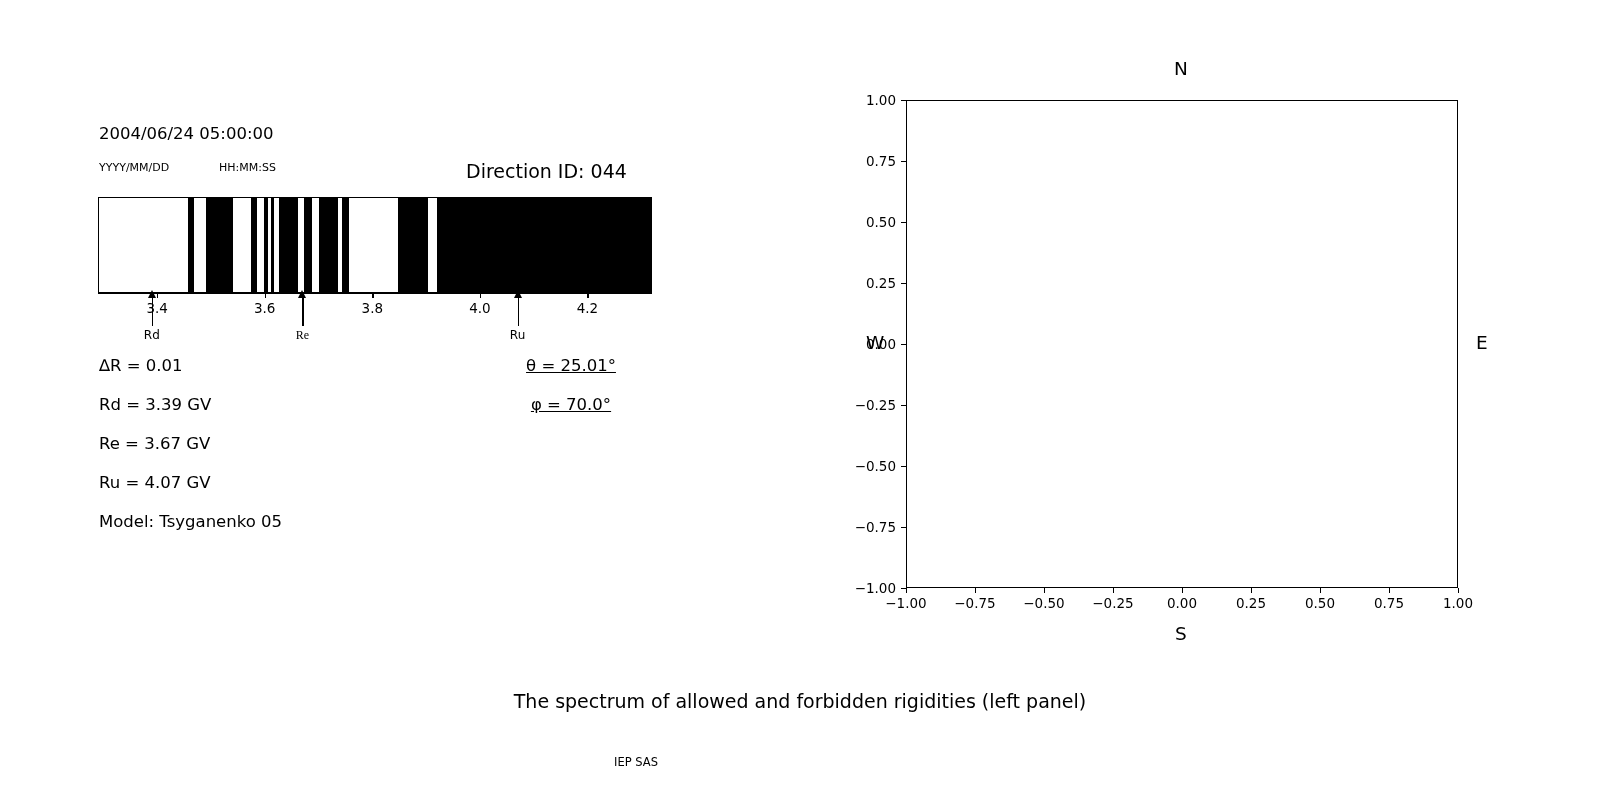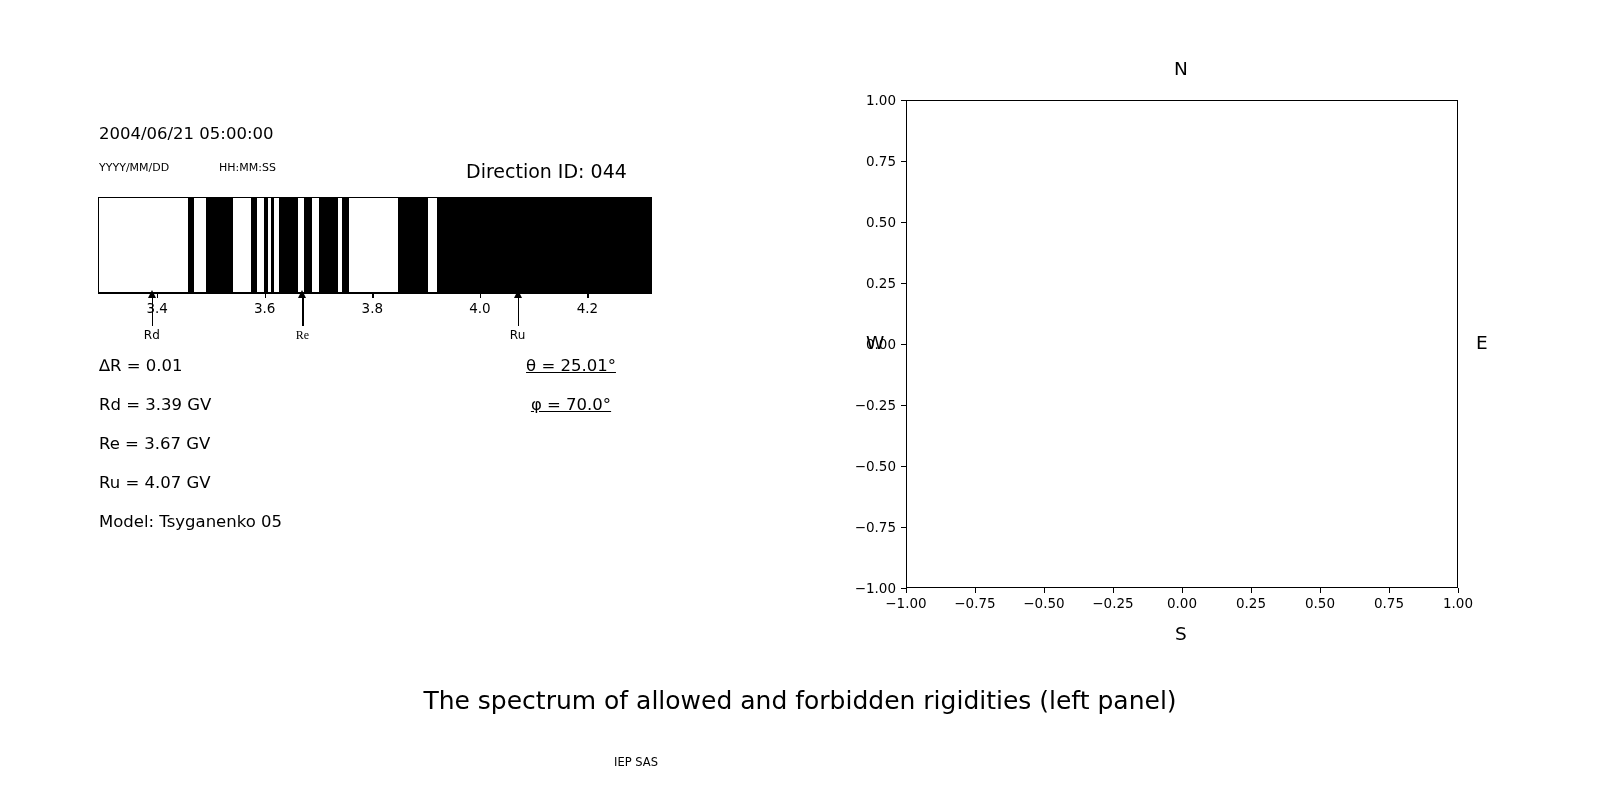--- a/index.html
+++ b/index.html
@@ -44,30 +44,30 @@
   #polar-red{fill:#fe0000;}
 
   .ax-tick{position:absolute;background:#000;}
   .ylbl{position:absolute;font-size:13.5px;text-align:right;white-space:nowrap;
         transform:translateY(-50%);}
   .xlbl{position:absolute;font-size:13.5px;white-space:nowrap;transform:translateX(-50%);}
   .compass{position:absolute;font-size:18.5px;white-space:nowrap;}
 
   
   #caption{position:absolute;left:0;top:686px;width:1600px;text-align:center;}
-  #caption .cap-line{font-size:25px;line-height:30px;}
+  #caption .cap-line{font-size:19px;line-height:30px;}
   #footer{position:absolute;left:0;top:755px;width:1272px;text-align:center;font-size:11.5px;}
 </style>
 </head>
 <body>
 
 <div id="left-panel">
 
 
-  <div class="hdr-date">2004/06/21 05:00:00</div>
+  <div class="hdr-date">2004/06/24 05:00:00</div>
 
   <div class="hdr-fmt1">YYYY/MM/DD</div>
 
   <div class="hdr-fmt2">HH:MM:SS</div>
 
   <div class="hdr-dirid">Direction ID: 044</div>
 
   <div id="spectrum-bar">
       <div class="band" style="left: 89.0165px; width: 6.45437px;"></div>
       <div class="band" style="left: 107.304px; width: 26.3553px;"></div>

